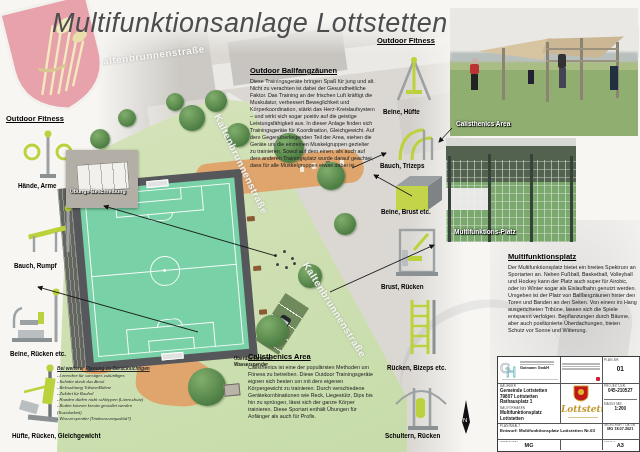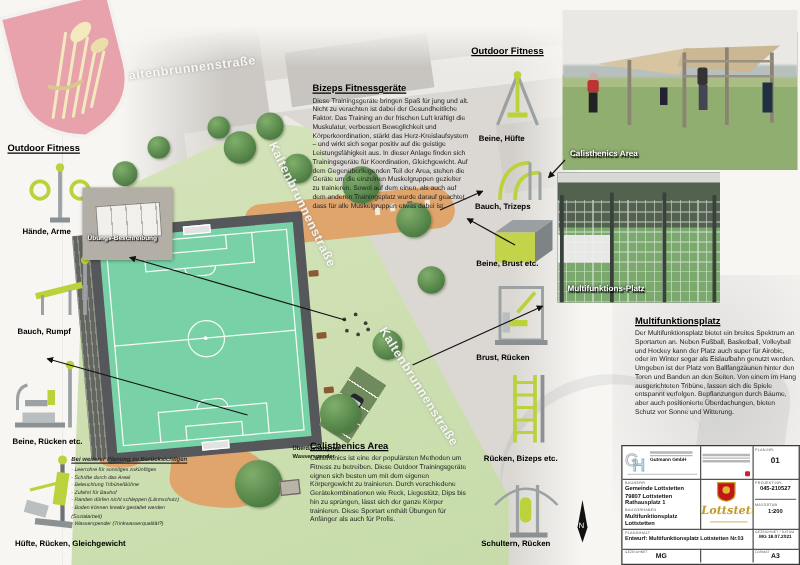--- a/index.html
+++ b/index.html
@@ -191,20 +191,21 @@
         <line x1="56" y1="98" x2="82" y2="40"></line>
           <line x1="64" y1="97" x2="88" y2="46"></line>
         <line x1="72" y1="94" x2="92" y2="54"></line>
       </g>
       <ellipse cx="78" cy="34" rx="10" ry="6" fill="#f2e9bf" transform="rotate(-30 78 34)"></ellipse>
       <ellipse cx="90" cy="48" rx="8" ry="5" fill="#eadfab" transform="rotate(-20 90 48)"></ellipse>
       <path d="M42,70 q14,8 28,2" stroke="#d8c88e" stroke-width="3" fill="none"></path>
     </g>
   </svg>
 
+  <div class="title">Multifunktionsanlage Lottstetten</div>
 
   <svg class="abs" style="left:584px;top:0;" width="56" height="64">
     <text x="2" y="42" font-family="Liberation Sans,sans-serif" font-size="46" fill="none" stroke="#a9afb2" stroke-width="1.3">G</text>
     <text x="24" y="58" font-family="Liberation Sans,sans-serif" font-size="46" fill="none" stroke="#79b9c4" stroke-width="1.4">H</text>
   </svg>
 
   <div class="colhead" style="left:6px;top:114px;">Outdoor Fitness</div>
 
   <svg class="abs" style="left:14px;top:128px;" width="64" height="54">
     <line x1="34" y1="6" x2="34" y2="48" stroke="#9ca1a3" stroke-width="3"></line>
@@ -255,21 +256,21 @@
     <div>- Leerrohre für sonstiges zukünftiges</div>
     <div>- Schritte durch das Areal</div>
     <div>- Beleuchtung Tribüne/Bühne</div>
     <div>- Zufahrt für Bauhof</div>
     <div>- Randen dürfen nicht schleppen (Lärmschutz)</div>
     <div>- Boden können kreativ gestaltet werden (Sozialarbeit)</div>
     <div>- Wasserspender (Trinkwasserqualität?)</div>
   </div>
 
   <div class="blk" style="left:250px;top:66px;width:126px;">
-    <h3>Bizeps Fitnessgeräte</h3>
+    <h3>Outdoor Ballfangzäunen</h3>
     <p>Diese Trainingsgeräte bringen Spaß für jung und alt. Nicht zu verachten ist dabei der Gesundheitliche Faktor. Das Training an der frischen Luft kräftigt die Muskulatur, verbessert Beweglichkeit und Körperkoordination, stärkt das Herz-Kreislaufsystem – und wirkt sich sogar positiv auf die geistige Leistungsfähigkeit aus. In dieser Anlage finden sich Trainingsgeräte für Koordination, Gleichgewicht. Auf dem Gegenüberliegenden Teil der Area, stehen die Geräte um die einzelnen Muskelgruppen gezielter zu trainieren. Sowol auf dem einen, als auch auf dem anderen Trainingsplatz wurde darauf geachtet, dass für alle Muskelgruppen etwas dabei ist.</p>
   </div>
   <div class="blk" style="left:248px;top:352px;width:128px;">
     <h3>Calisthenics Area</h3>
     <p>Calisthenics ist eine der populärsten Methoden um Fitness zu betreiben. Diese Outdoor Trainingsgeräte eignen sich besten um mit dem eigenen Körpergewicht zu trainieren. Durch verschiedene Gerätekombinationen wie Reck, Liegestütz, Dips bis hin zu sprüngen, lässt sich der ganze Körper trainieren. Diese Sportart enthält Übungen für Anfänger als auch für Profis.</p>
   </div>
   <div class="blk" style="left:508px;top:252px;width:130px;">
     <h3>Multifunktionsplatz</h3>
     <p>Der Multifunktionsplatz bietet ein breites Spektrum an Sportarten an. Neben Fußball, Basketball, Volleyball und Hockey kann der Platz auch super für Airobic, oder im Winter sogar als Eislaufbahn genutzt werden. Umgeben ist der Platz von Ballfangzäunen hinter den Toren und Banden an den Seiten. Von einem im Hang ausgerichteten Tribüne, lassen sich die Spiele entspannt verfolgen. Bepflanzungen durch Bäume, aber auch positionierte Überdachungen, bieten Schutz vor Sonne und Witterung.</p>
   </div>

